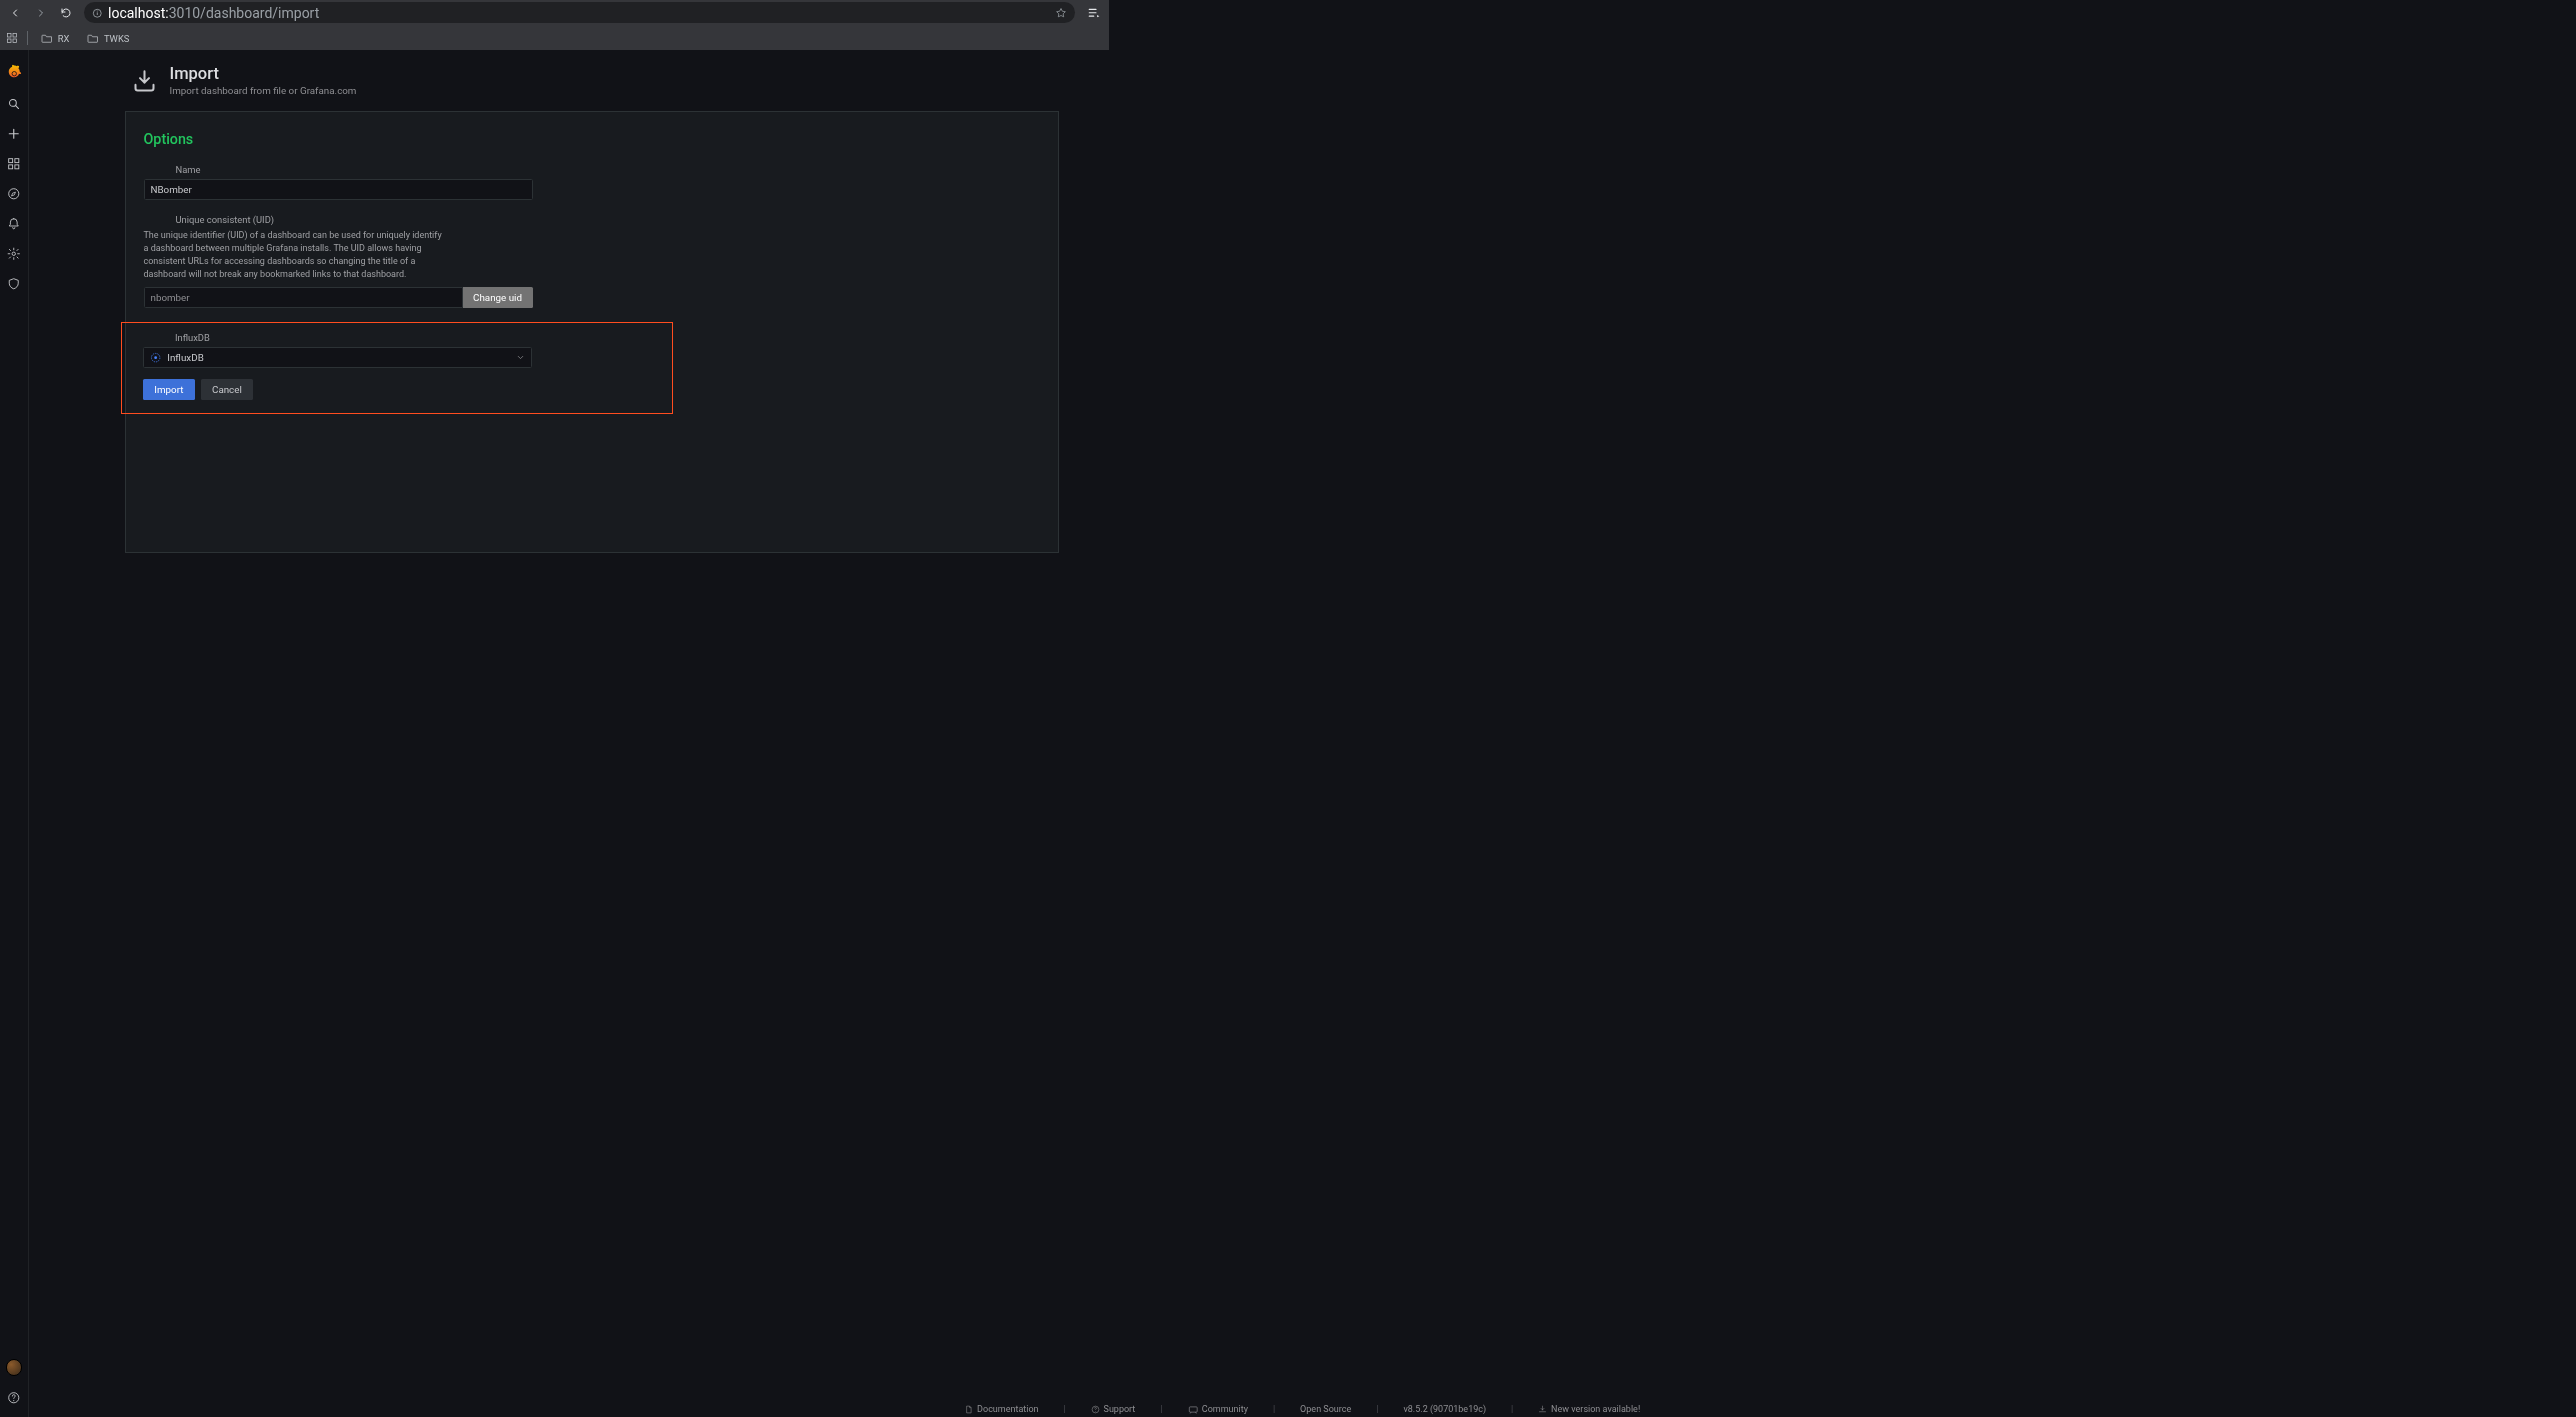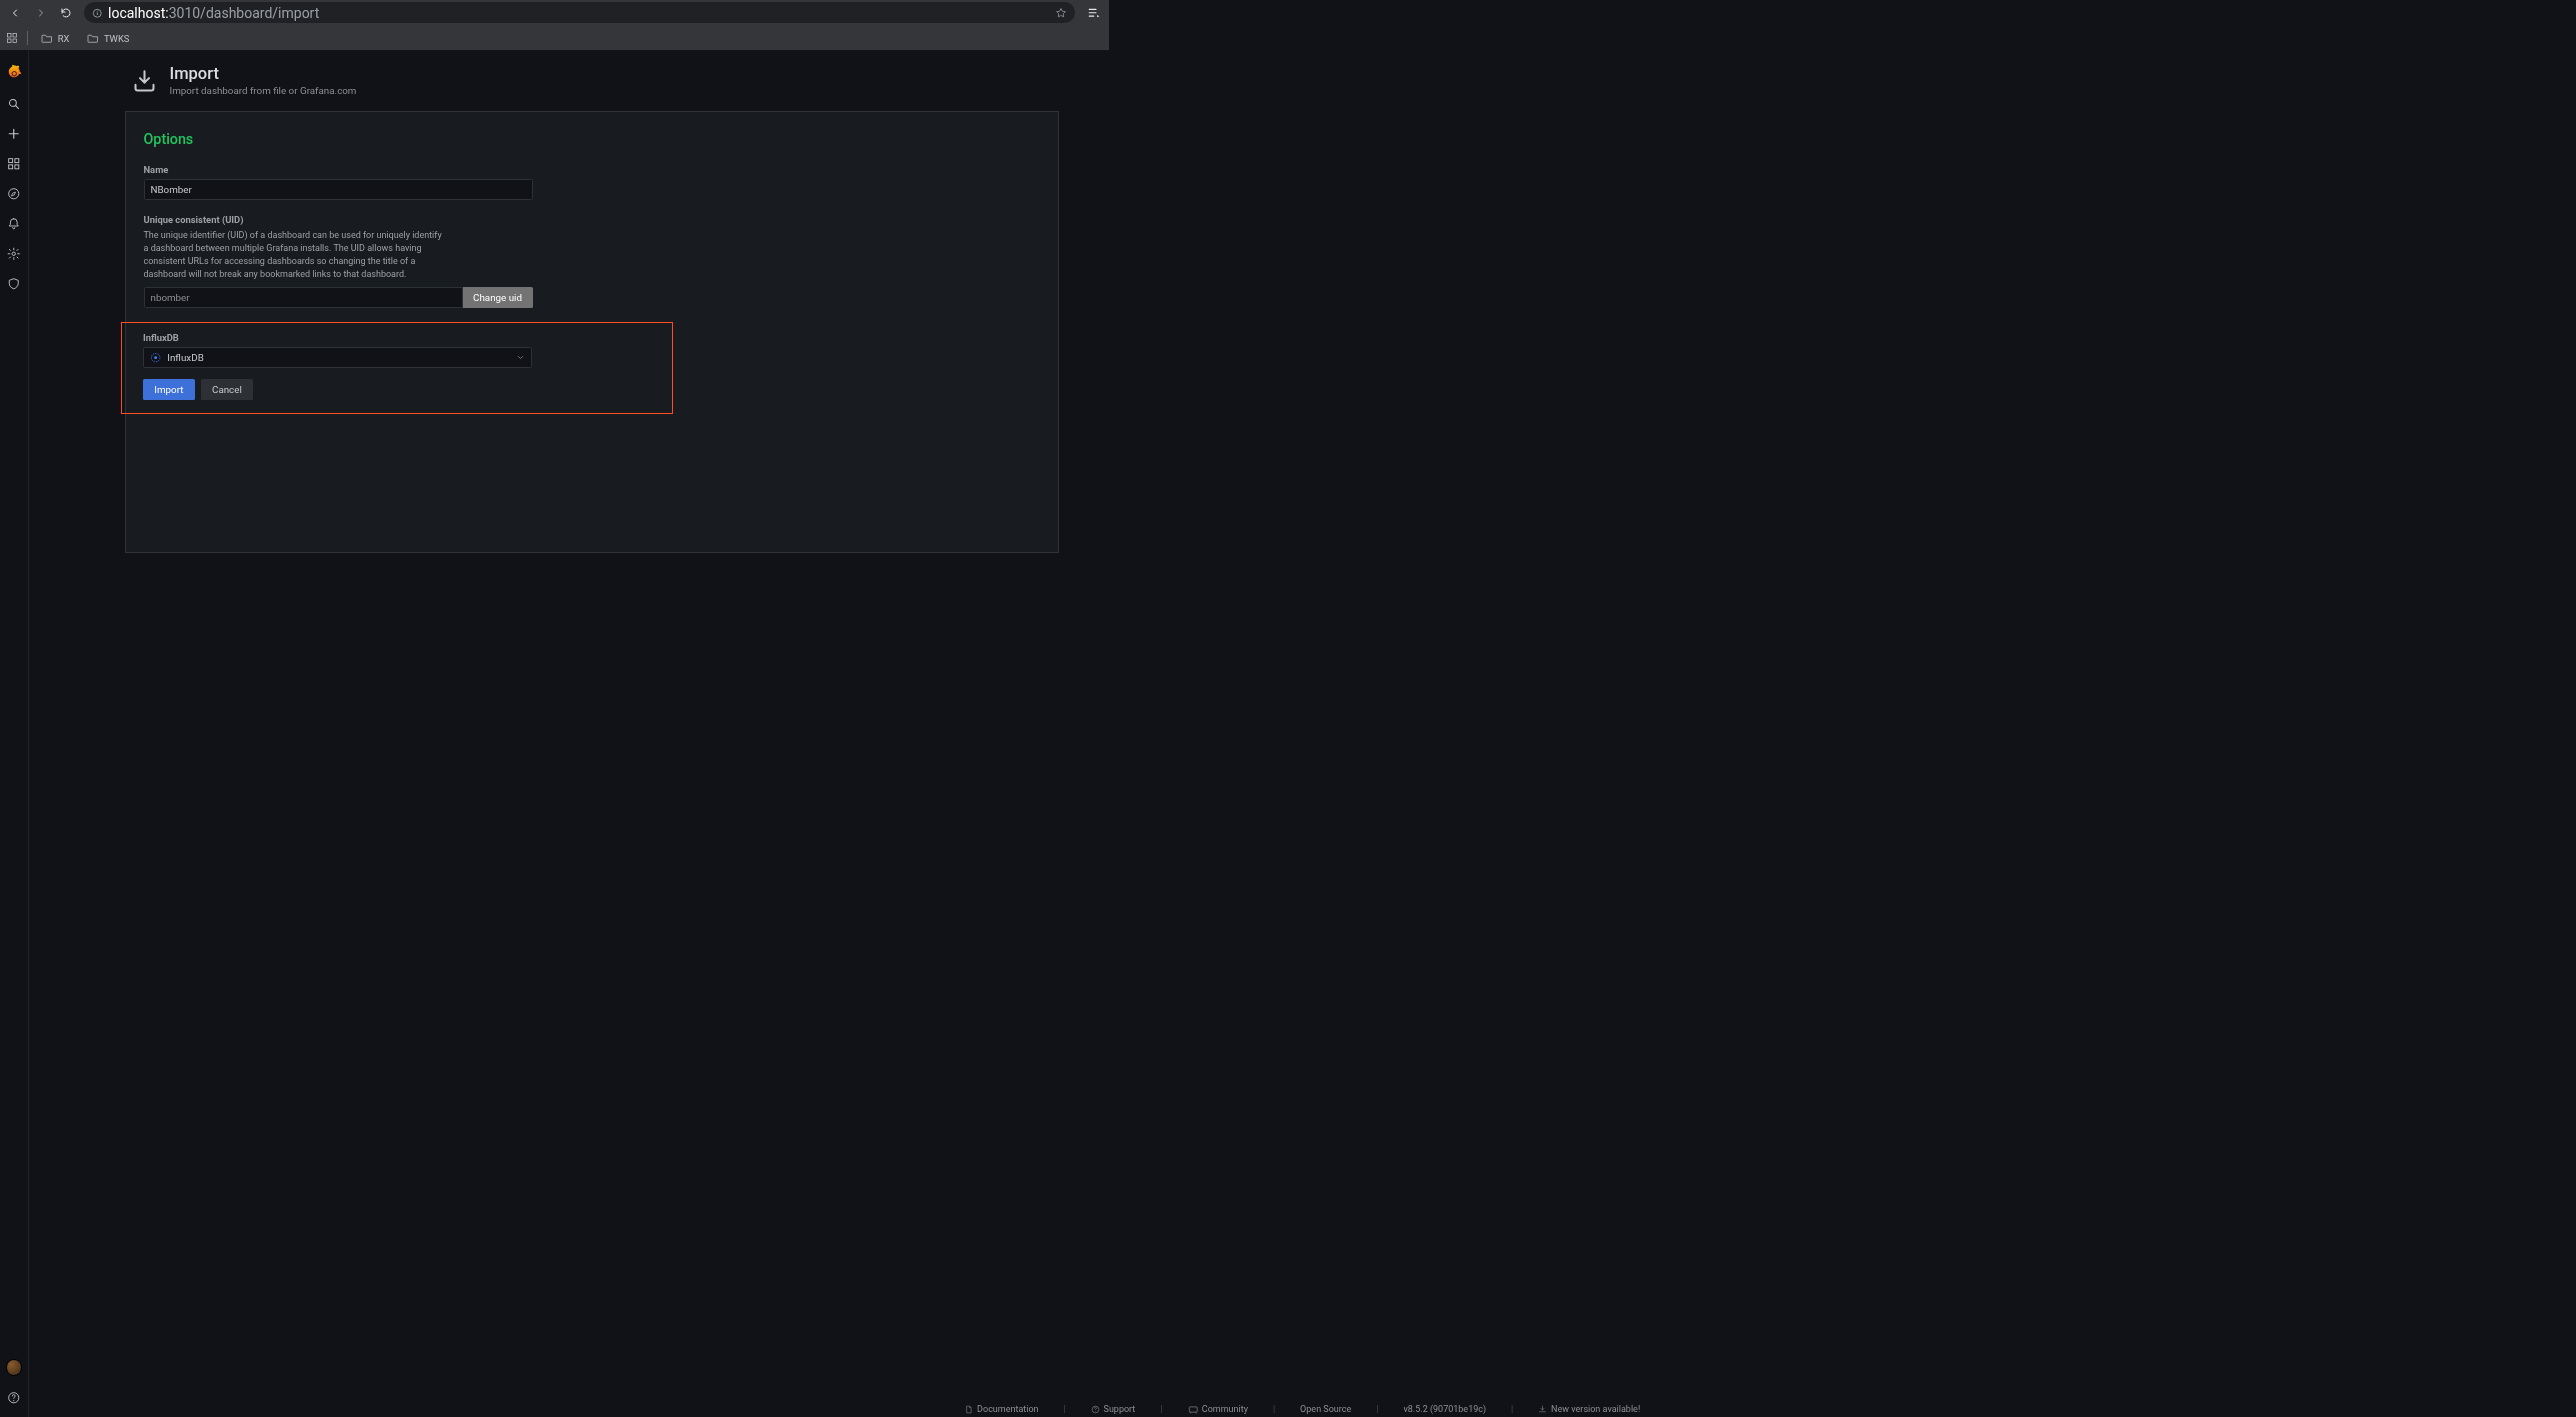--- a/index.html
+++ b/index.html
@@ -31,21 +31,21 @@
   
   .main { flex:1; display:flex; flex-direction:column; }
   .content-wrap { width:934px; margin-left:96px; margin-top:15px; }
   .page-header { display:flex; align-items:center; gap:13.5px; margin-bottom:15px; margin-left:6px; }
   .page-header-icon { width:25.5px; height:25.5px; color:#c7c8cc; }
   .page-title { font-size:16.5px; font-weight:500; color:#dcdde0; line-height:1.1; }
   .page-subtitle { font-size:9.8px; color:#8e8e92; margin-top:1.5px; }
 
   .panel { background:#181b1f; border:0.8px solid #2c3235; padding:19.5px 18px 19.5px 18px; min-height:442px; }
   .panel h2 { font-size:14.3px; font-weight:500; color:#22c55e; margin-bottom:16.5px; }
-  .field-label { font-size:9.4px; color:#9fa0a4; margin-bottom:4.5px; font-weight:700; }
+  .field-label { font-size:9.4px; color:#9fa0a4; margin-bottom:4.5px; font-weight:400;margin-left:32px; }
   .field-desc  { font-size:9px; color:#9fa0a4; line-height:1.45; margin-bottom:6px; max-width:302px; }
   .text-input, .select { width:389px; height:21px; background:#111217; border:0.8px solid #2c3235; border-radius:1.5px; color:#c7c8cc; font-size:9.8px; padding:0 6px; display:flex; align-items:center; }
   .select { justify-content:space-between; }
   .select .sel-left { display:flex; align-items:center; gap:6px; }
   .field-group { margin-bottom:13.5px; }
 
   .uid-row { display:flex; gap:0; width:389px; }
   .uid-input { flex:1; height:21px; background:#111217; border:0.8px solid #2c3235; border-top-left-radius:1.5px; border-bottom-left-radius:1.5px; color:#c7c8cc; font-size:9.8px; padding:0 6px; display:flex; align-items:center; }
   .uid-btn { height:21px; padding:0 10.5px; background:#737373; color:#fff; font-size:9.8px; border:none; border-top-right-radius:1.5px; border-bottom-right-radius:1.5px; display:flex; align-items:center; }
 

